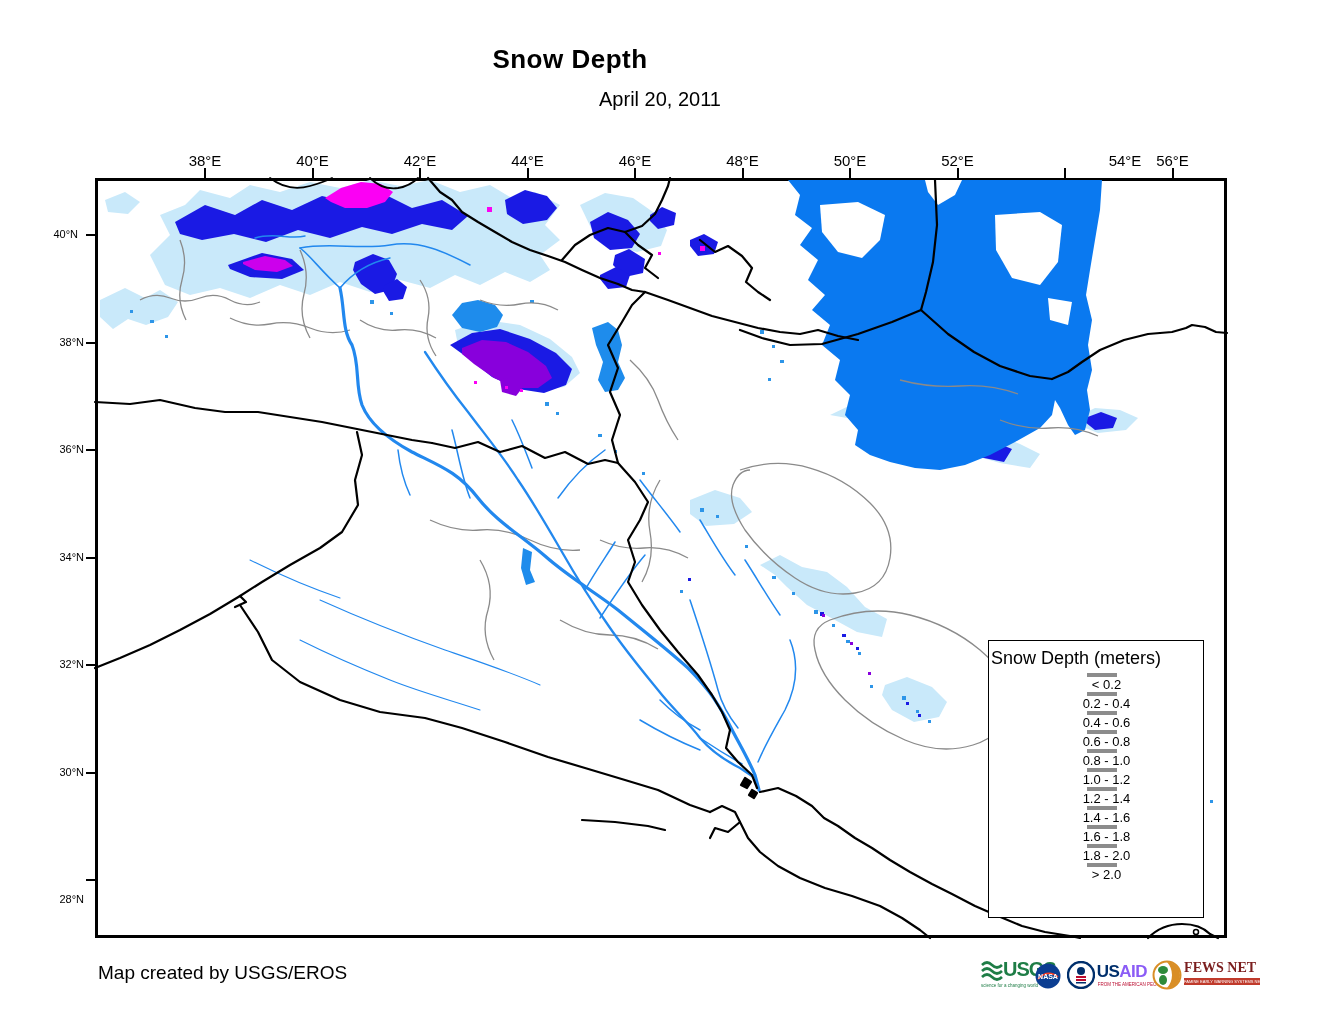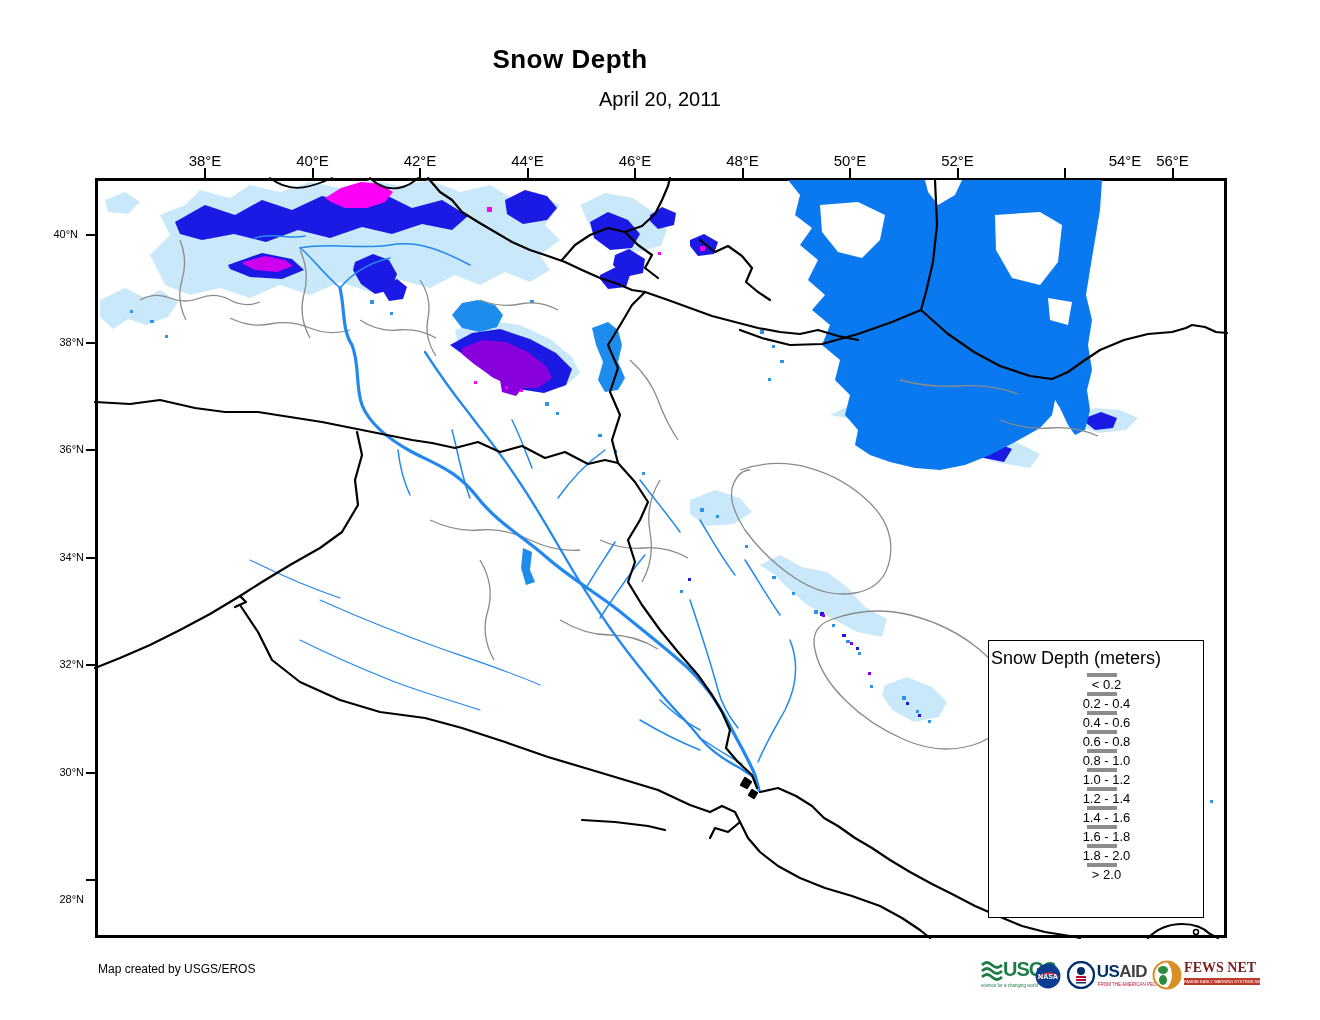--- a/index.html
+++ b/index.html
@@ -11,30 +11,30 @@
   .tick-label-top{position:absolute;width:44px;margin-left:-22px;text-align:center;font-size:15px;}
   .tick-label-left{position:absolute;width:38px;text-align:right;font-size:11px;}
   .tick-v{position:absolute;width:2px;height:10px;background:#000;}
   .tick-h{position:absolute;width:9px;height:2px;background:#000;}
   #legend{left:988px;top:640px;width:216px;height:278px;background:#fff;border:1px solid #000;box-sizing:border-box;z-index:5;}
   #legend-title{margin:7px 0 4px 2px;font-size:18px;}
   .lrow{display:flex;align-items:center;height:19px;margin-left:12px;flex-direction:column;}
   .lswatch{width:30px;height:14px;border:2px solid #8c8c8c;box-sizing:border-box;}
   .llabel{font-size:13px;margin-left:9px;}
   #legend-src{margin:6px 0 0 10px;font-size:12.5px;line-height:16px;}
-  #footer-credit{left:98px;top:962px;font-size:12px;}
+  #footer-credit{left:98px;top:962px;font-size:19px;}
   #logos{left:981px;top:955px;width:252px;height:42px;display:flex;align-items:center;gap:6px;z-index:6;}
   .usgs-wrap{width:66px;position:relative;height:40px;}
   .usgs-text{position:absolute;left:22px;top:2px;font-size:20px;font-weight:bold;color:#1e7d46;letter-spacing:-1px;}
   .usgs-tag{position:absolute;left:0px;top:27px;font-size:4.5px;color:#1e7d46;white-space:nowrap;}
   .nasa-wrap{width:26px;height:26px;position:relative;}
   .usaid-wrap{width:110px;height:36px;position:relative;}
   .usaid-text{position:absolute;left:30px;top:4px;font-size:17px;font-weight:bold;letter-spacing:-.5px;}
   .usaid-us{color:#002f6c;}
-  .usaid-aid{color:#404040;margin-top:37px;}
+  .usaid-aid{color:#8b5cf6;margin-top:37px;}
   .usaid-tag{position:absolute;left:31px;top:24px;font-size:4.5px;color:#ba0c2f;white-space:nowrap;}
   .fews-wrap{width:112px;height:38px;position:relative;}
   .fews-text{position:absolute;left:32px;top:3px;font-family:"Liberation Serif",serif;font-weight:bold;font-size:14px;color:#7b1e1e;white-space:nowrap;}
   .fews-bar{position:absolute;left:32px;top:21px;width:76px;height:7px;background:#c03a2b;color:#fff;font-size:4px;text-align:center;line-height:7px;white-space:nowrap;overflow:hidden;}
 </style>
 </head>
 <body>
 
 <svg id="map-svg" class="abs" width="1320" height="1020" viewBox="0 0 1320 1020" xmlns="http://www.w3.org/2000/svg">
 

